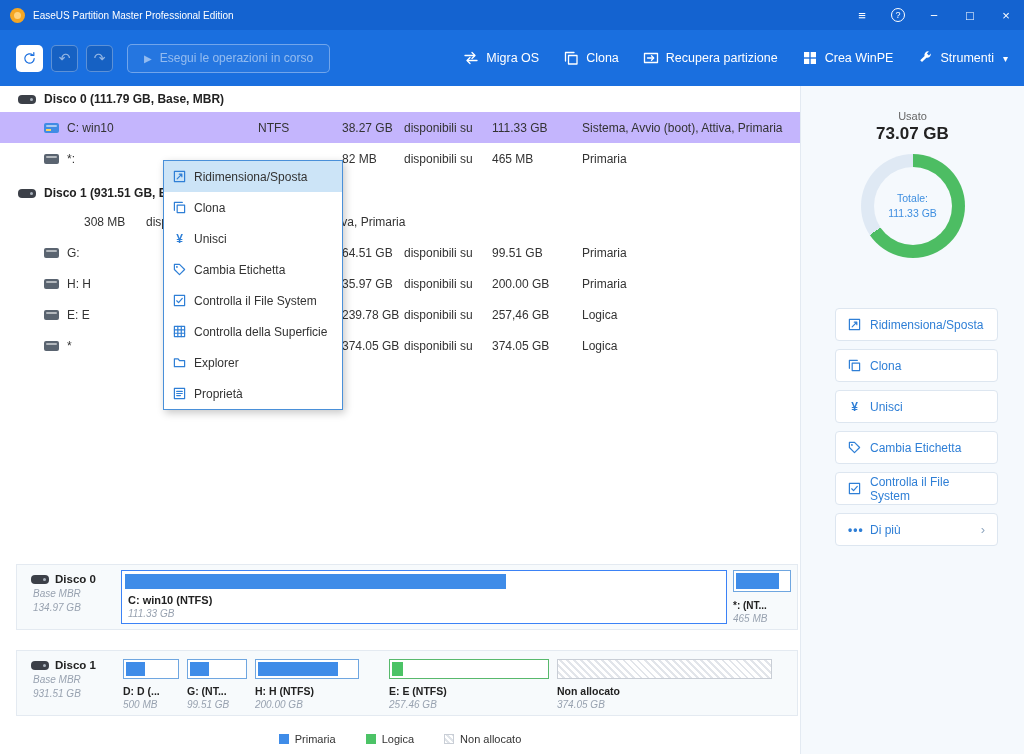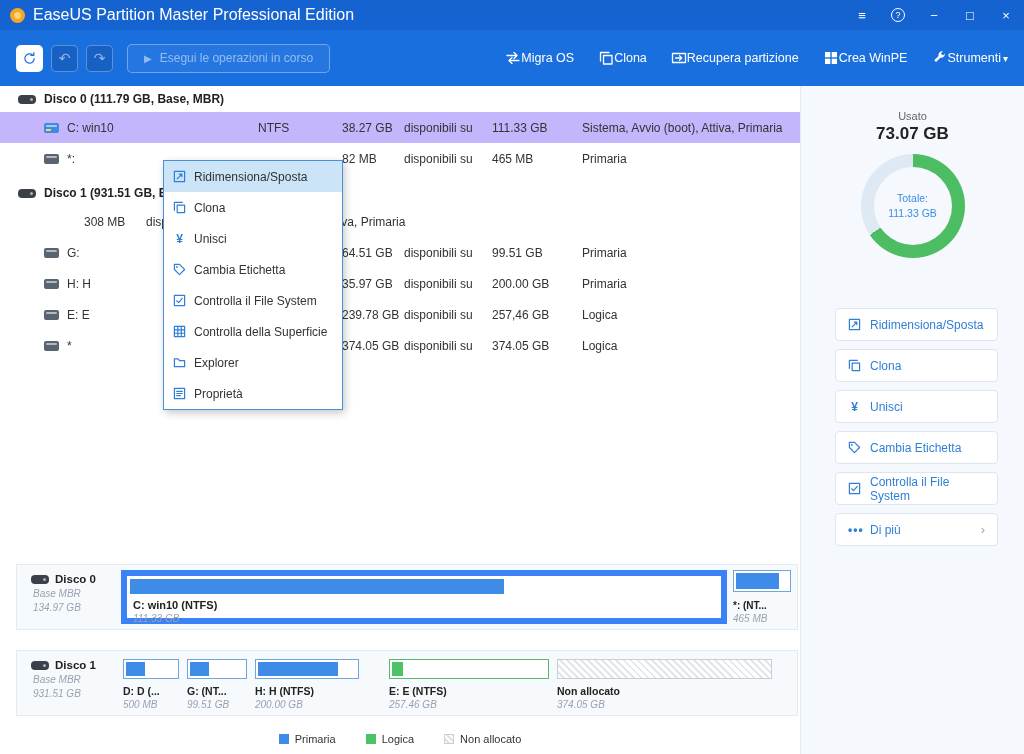--- a/index.html
+++ b/index.html
@@ -6,33 +6,33 @@
   html,body { width:1024px; height:754px; overflow:hidden; }
   body { font-family:"Liberation Sans", sans-serif; font-size:12px; color:#333; background:#fff; position:relative; }
 
   svg.sic { fill:none; stroke:currentColor; stroke-width:1.3; stroke-linecap:round; stroke-linejoin:round; }
   svg.fic { fill:currentColor; stroke:none; }
 
   
   .titlebar { height:30px; background:#1463d0; display:flex; align-items:center; padding-left:10px; color:#fff; }
   .app-logo { width:15px; height:15px; border-radius:50%; background:#f5a623; margin-right:8px; position:relative; flex:0 0 auto; }
   .app-logo::after { content:""; position:absolute; left:4px; top:4px; width:7px; height:7px; border-radius:50%; background:#ffd27d; }
-  .titlebar-title { font-size:16px; }
+  .titlebar-title { font-size:10px; }
   .titlebar-controls { margin-left:auto; display:flex; align-items:center; height:100%; }
   .tb-btn { width:36px; height:30px; display:flex; align-items:center; justify-content:center; font-size:13px; color:#fff; cursor:default; }
   .qcircle { width:14px; height:14px; border:1px solid #fff; border-radius:50%; font-size:9px; display:flex; align-items:center; justify-content:center; }
 
   
   .toolbar { height:56px; background:#1a6fdf; display:flex; align-items:center; padding:0 16px; gap:8px; }
   .round-btn { width:27px; height:27px; border-radius:5px; background:#fff; color:#1a6fdf; display:flex; align-items:center; justify-content:center; }
   .ghost-btn { width:27px; height:27px; border-radius:5px; border:1px solid rgba(255,255,255,.3); background:rgba(0,0,0,.12); color:rgba(255,255,255,.55); display:flex; align-items:center; justify-content:center; font-size:14px; }
   .execute-btn { height:29px; margin-left:6px; padding:0 16px; border:1px solid rgba(255,255,255,.35); border-radius:5px; background:rgba(255,255,255,.05); color:rgba(255,255,255,.5); display:flex; align-items:center; gap:8px; font-size:12px; }
   .execute-btn .play { font-size:10px; }
   .toolbar-actions { margin-left:auto; display:flex; align-items:center; gap:24px; color:#fff; }
-  .action { display:flex; align-items:center; gap:0; font-size:12.5px; cursor:default; }
+  .action { display:flex; align-items:center; gap:7px; font-size:12.5px; cursor:default; }
   .action svg { width:16px; height:16px; }
   .caret { font-size:10px; margin-left:2px; }
 
   
   .main { position:absolute; top:86px; left:0; width:800px; bottom:0; background:#fff; }
   .sidebar { position:absolute; top:86px; right:0; width:224px; bottom:0; background:#f5f9fd; border-left:1px solid #e3eaf2; }
 
   
   .table-header { display:flex; height:26px; align-items:center; color:#444; }
   .row { display:flex; height:31px; align-items:center; }
@@ -74,21 +74,21 @@
   .dots { letter-spacing:1px; font-size:10px; }
 
   
   .card { position:absolute; left:16px; right:2px; background:#f7fafc; border:1px solid #e4eaf1; display:flex; }
   .card.d0 { top:478px; height:66px; }
   .card.d1 { top:564px; height:66px; }
   .card-info { width:98px; padding:8px 0 0 14px; flex:0 0 auto; }
   .dname { font-weight:bold; font-size:11.5px; color:#222; display:flex; align-items:center; gap:6px; }
   .dmeta { font-size:10px; color:#98a2b0; font-style:italic; margin-top:3px; padding-left:2px; }
   .bar-area0 { flex:1; padding:5px 6px; display:flex; gap:6px; }
-  .bigbox { flex:1; border:6px solid #3b82f6; background:#fff; }
+  .bigbox { flex:1; border:1px solid #3b82f6; background:#fff; }
   .bigbox .fill { margin:3px 3px 0 3px; height:15px; width:63%; background:#3f8ce8; }
   .blabel { font-size:11px; color:#222; margin:5px 0 0 6px; font-weight:bold; }
   .bsize { font-size:10px; color:#98a2b0; font-style:italic; margin:2px 0 0 6px; }
   .smallseg { width:58px; display:flex; flex-direction:column; }
   .sbox { height:26px; border:1px solid #6fa6e0; background:#fff; padding:2px; }
   .sfill { height:100%; width:82%; background:#3f8ce8; }
   .slabel { font-size:10px; color:#222; font-weight:bold; margin-top:8px; }
   .ssize { font-size:10px; color:#98a2b0; font-style:italic; margin-top:2px; }
   .bar-area1 { flex:1; padding:8px 6px 0 8px; display:flex; gap:8px; }
   .seg { display:flex; flex-direction:column; }

